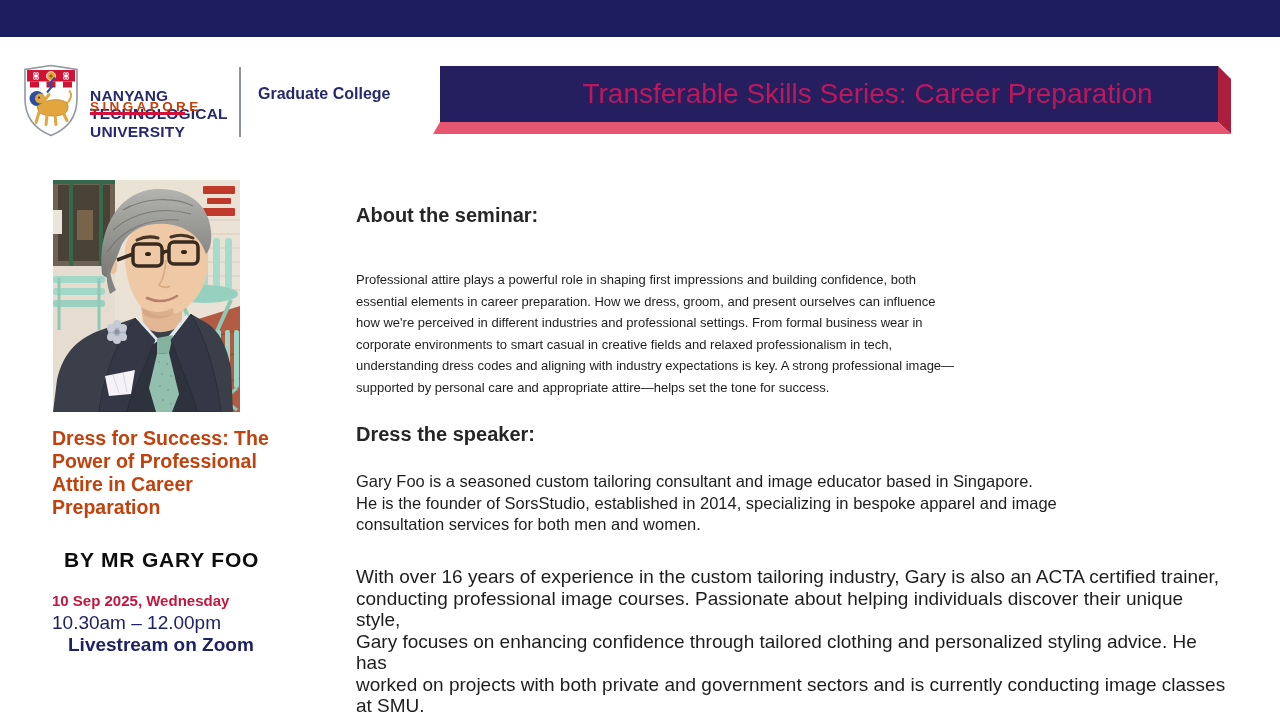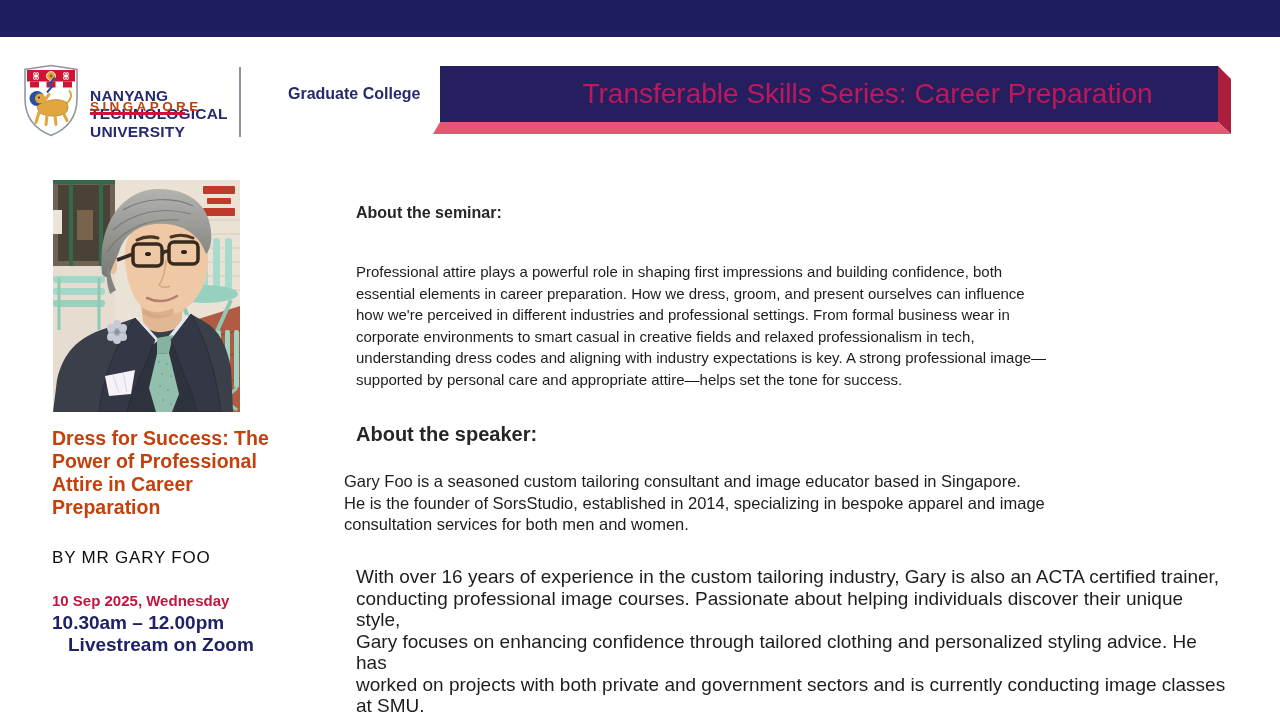--- a/index.html
+++ b/index.html
@@ -11,44 +11,44 @@
   .topbar { left:0; top:0; width:1280px; height:37px; background:#1d1d5f; }
 
   
   .crest { left:23px; top:64px; width:56px; height:73px; }
   .uniname { left:90px; top:66px; color:#262a6c; font-weight:bold;
              font-size:15.5px; line-height:18px; white-space:pre-line; letter-spacing:0.2px;margin-top:21px; }
   .redrule { left:90px; top:112px; width:95px; height:2.5px; background:#d0113b; }
   .country { left:90px; top:99px; color:#c2410c; font-weight:bold;
              font-size:13.5px; letter-spacing:3.4px; }
   .logodivider { left:239px; top:67px; width:2px; height:70px; background:#8d93a3; }
-  .college { left:258px; top:85px; color:#262a6c; font-weight:bold; font-size:16px;margin-left:30px; }
+  .college { left:258px; top:85px; color:#262a6c; font-weight:bold; font-size:16px; }
 
   
   .bannerwrap { left:433px; top:66px; width:800px; height:68px; }
   .bannerwrap svg { position:absolute; left:0; top:0; }
   .bannertitle { position:absolute; left:7px; top:0; width:855px; height:56px;
                  line-height:56px; text-align:center; color:#be185d; font-size:28px; }
 
   
   .photo { left:53px; top:180px; width:187px; height:232px; }
   .talktitle { left:52px; top:427px; width:250px; color:#c2410c; font-weight:bold;
                font-size:19.5px; line-height:23px; white-space:pre-line; }
-  .byline { left:52px; top:548px; color:#0d0d0d; font-weight:normal;
-            font-size:17px; letter-spacing:0.8px; }
+  .byline { left:64px; top:548px; color:#0d0d0d; font-weight:bold;
+            font-size:21px; letter-spacing:0.8px; }
   .eventdate { left:52px; top:590px; color:#c2153f; font-weight:bold; font-size:15px; line-height:22px; }
-  .eventtime { left:52px; top:612px; color:#1e2166; font-weight:bold; font-size:19px; line-height:22px; }
+  .eventtime { left:52px; top:612px; color:#1e2166; font-weight:normal; font-size:19px; line-height:22px; }
   .eventplatform { left:68px; top:634px; color:#1e2166; font-weight:bold; font-size:19px; line-height:22px; }
 
   
-  .h-seminar { left:356px; top:204px; color:#262626; font-weight:bold; font-size:16px; }
-  .p-seminar { left:356px; top:261px; width:872px; color:#1d1d1d; font-size:15px;
+  .h-seminar { left:356px; top:204px; color:#262626; font-weight:bold; font-size:20px; }
+  .p-seminar { left:356px; top:269px; width:872px; color:#1d1d1d; font-size:13px;
                line-height:21.5px; white-space:pre-line; }
   .h-speaker { left:356px; top:423px; color:#262626; font-weight:bold; font-size:20px; }
-  .p-speaker1 { left:344px; top:471px; width:872px; color:#1d1d1d; font-size:16.5px;
+  .p-speaker1 { left:356px; top:471px; width:872px; color:#1d1d1d; font-size:16.5px;
                 line-height:21.5px; white-space:pre-line; }
   .p-speaker2 { left:356px; top:566px; width:872px; color:#1d1d1d; font-size:19px;
                 line-height:21.5px; white-space:pre-line; }
 </style>
 </head>
 <body>
 
 <div class="abs topbar"></div>
 
 <svg class="abs crest" viewBox="0 0 56 72">
@@ -229,21 +229,21 @@
 <div class="abs eventtime">10.30am – 12.00pm</div>
 <div class="abs eventplatform">Livestream on Zoom</div>
 
 <div class="abs h-seminar">About the seminar:</div>
 <div class="abs p-seminar">Professional attire plays a powerful role in shaping first impressions and building confidence, both
 essential elements in career preparation. How we dress, groom, and present ourselves can influence
 how we're perceived in different industries and professional settings. From formal business wear in
 corporate environments to smart casual in creative fields and relaxed professionalism in tech,
 understanding dress codes and aligning with industry expectations is key. A strong professional image—
 supported by personal care and appropriate attire—helps set the tone for success.</div>
-<div class="abs h-speaker">About the speaker:</div>
+<div class="abs h-speaker">Dress the speaker:</div>
 <div class="abs p-speaker1">Gary Foo is a seasoned custom tailoring consultant and image educator based in Singapore.
 He is the founder of SorsStudio, established in 2014, specializing in bespoke apparel and image
 consultation services for both men and women.</div>
 <div class="abs p-speaker2">With over 16 years of experience in the custom tailoring industry, Gary is also an ACTA certified trainer,
 conducting professional image courses. Passionate about helping individuals discover their unique style,
 Gary focuses on enhancing confidence through tailored clothing and personalized styling advice. He has
 worked on projects with both private and government sectors and is currently conducting image classes
 at SMU.</div>
 
 </body></html>

